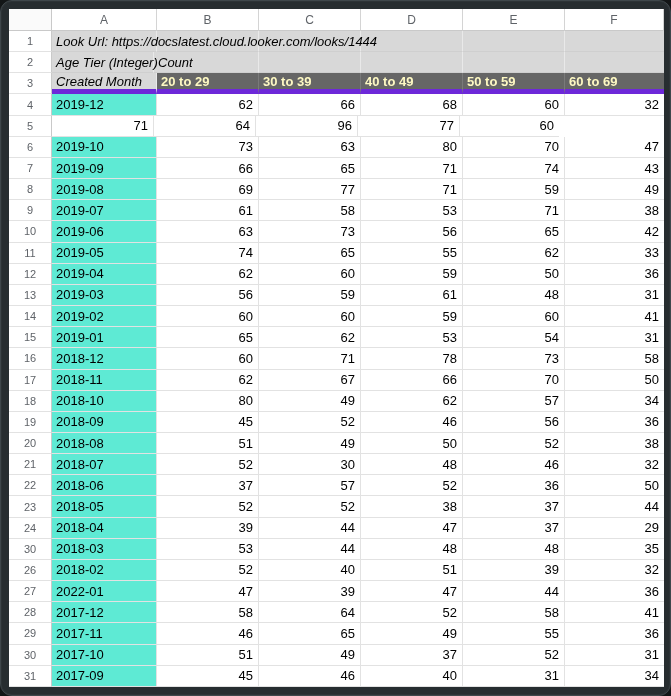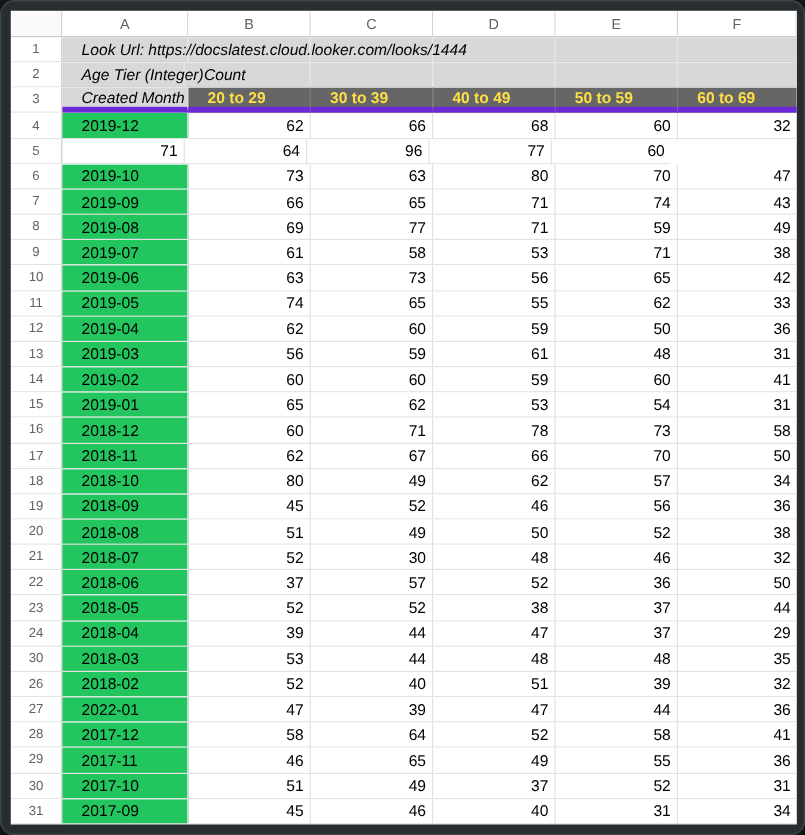--- a/index.html
+++ b/index.html
@@ -54,26 +54,26 @@
   }
   
   .row-num {
     justify-content: center;
     background: #ffffff;
     border-right: 1px solid #c9c9c9;
     font-size: 11px; color: #5f6368;
   }
   
   .gray  { background: #d8d8d8; border-right-color: #e9e9e9; border-bottom-color: #cfcfcf; }
-  .dark  { background: #666666; border-right-color: #7a7a7a; color: #fde047; font-weight: bold; text-align: center; }
-  .colA  { background: #22c55e; }
+  .dark  { background: #666666; border-right-color: #7a7a7a; color: #fef9c3; font-weight: bold; text-align: center; }
+  .colA  { background: #5eead4; }
   
   .r3b { border-bottom: 5px solid #6d28d9; }
   .italic { font-style: italic; }
-  .pad-l { padding-left: 16px; }
+  .pad-l { padding-left: 4px; }
   .num-cell { justify-content: flex-end; padding-right: 5px; }
   .overflow-label {
     position: relative; z-index: 2;
     white-space: nowrap;
   }
 </style>
 </head>
 <body>
 
 <div class="stage">

